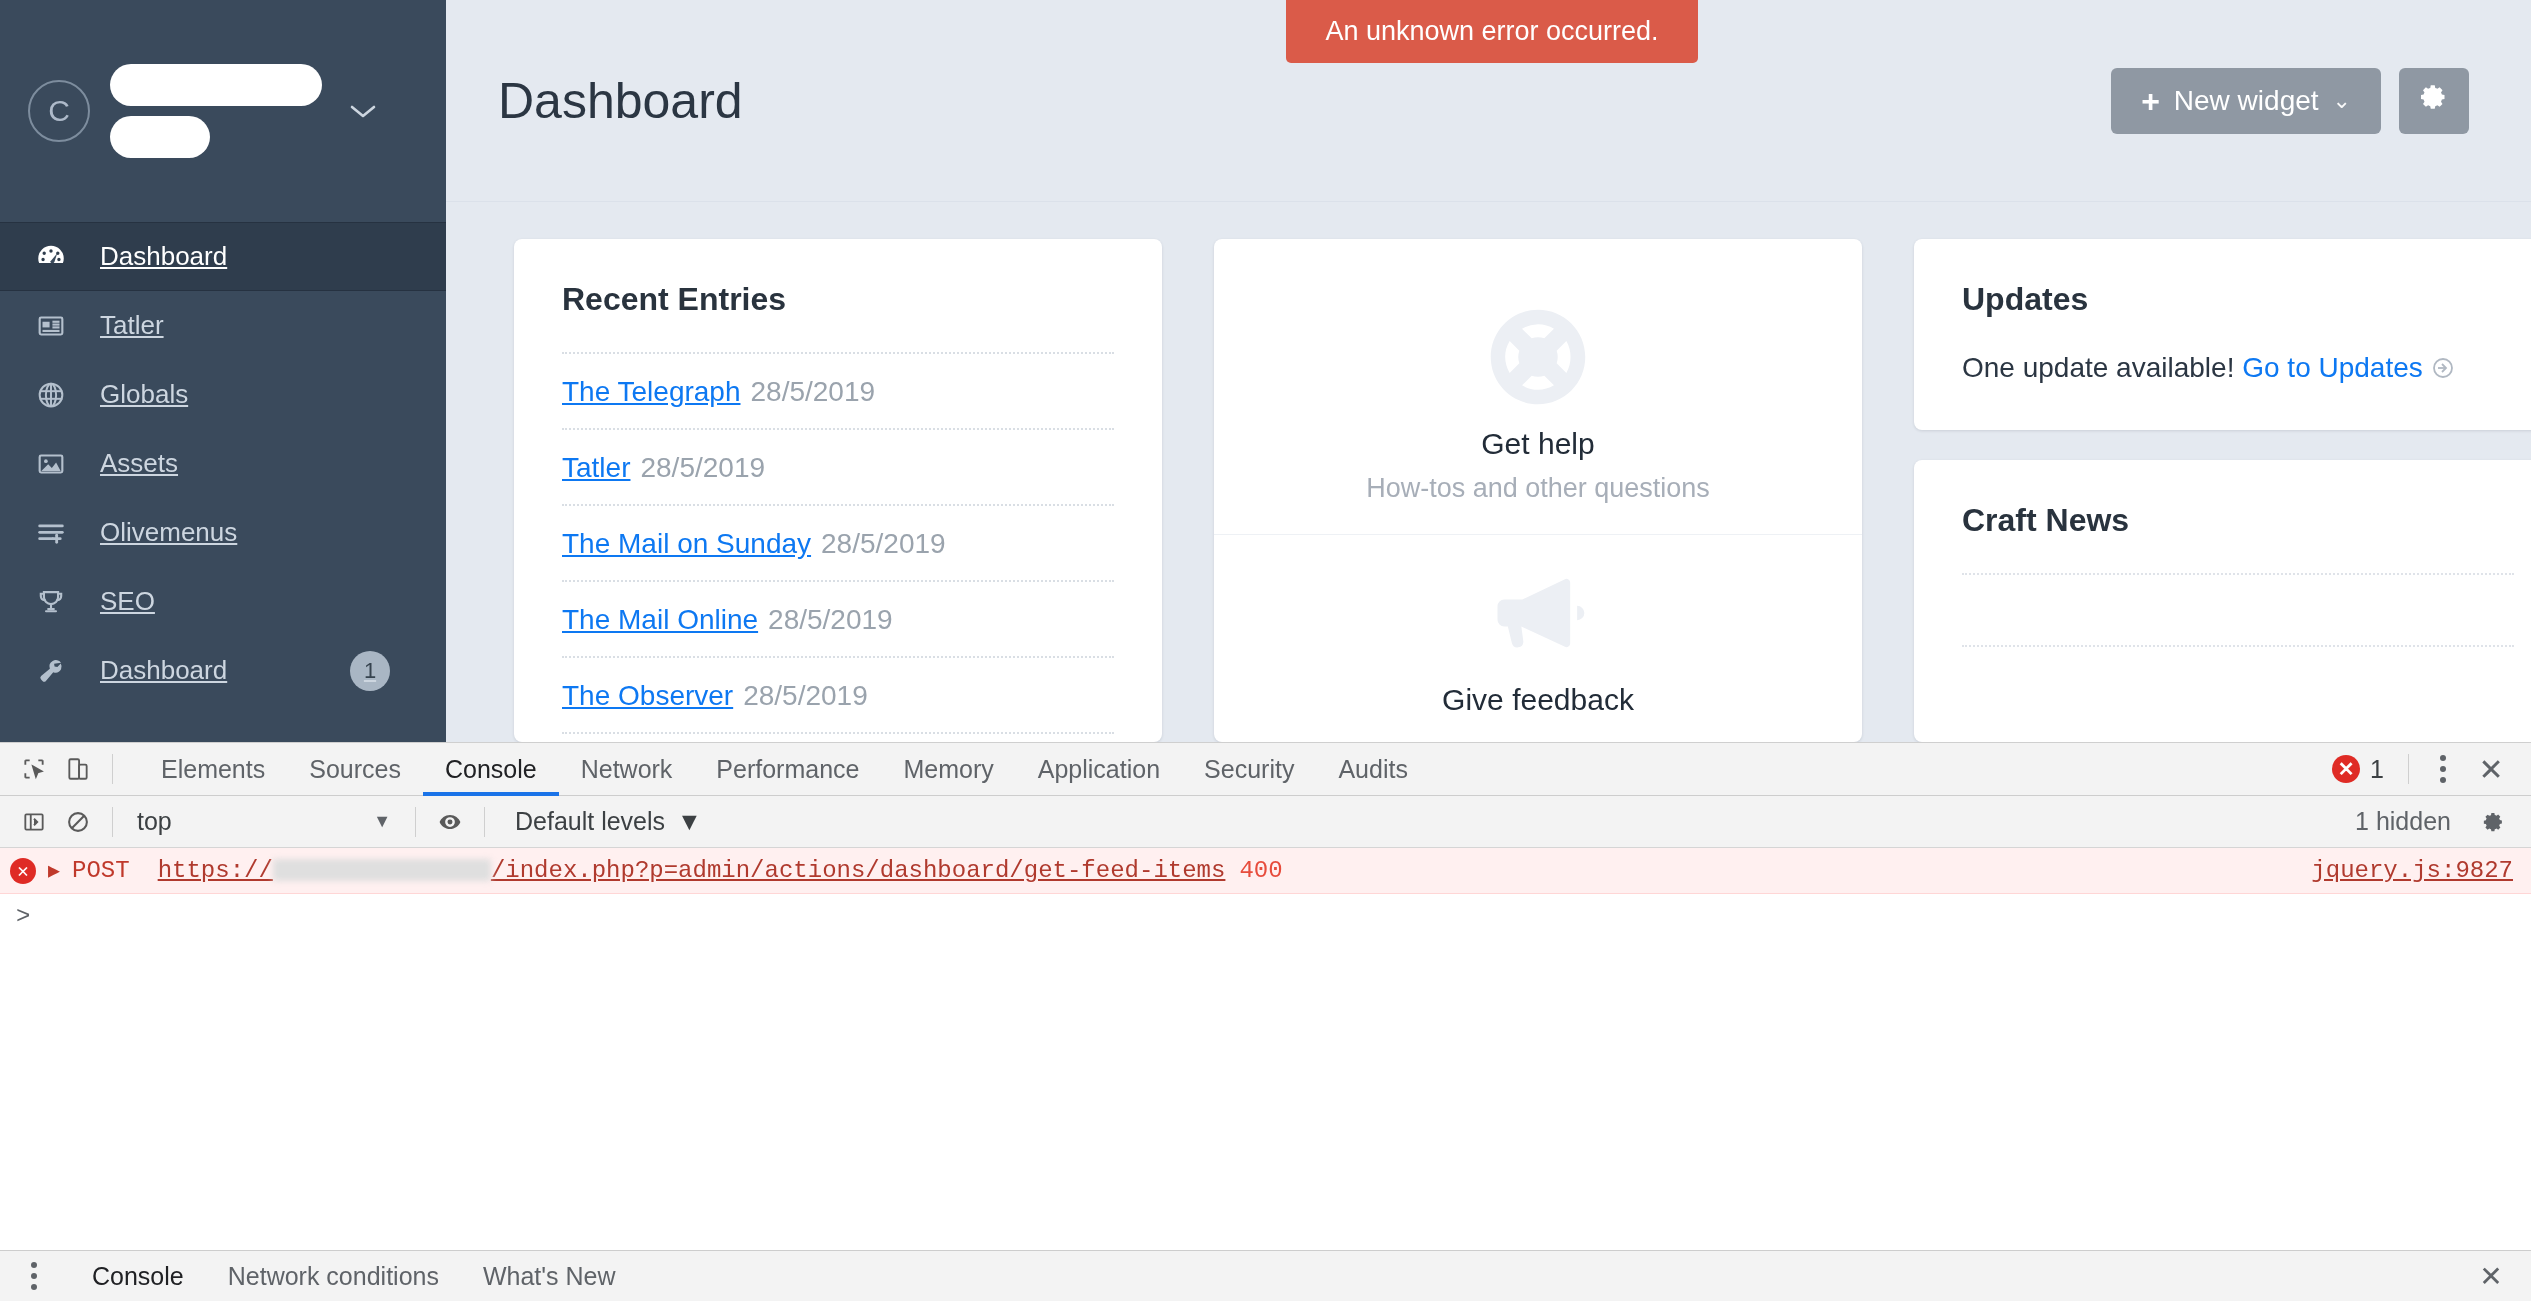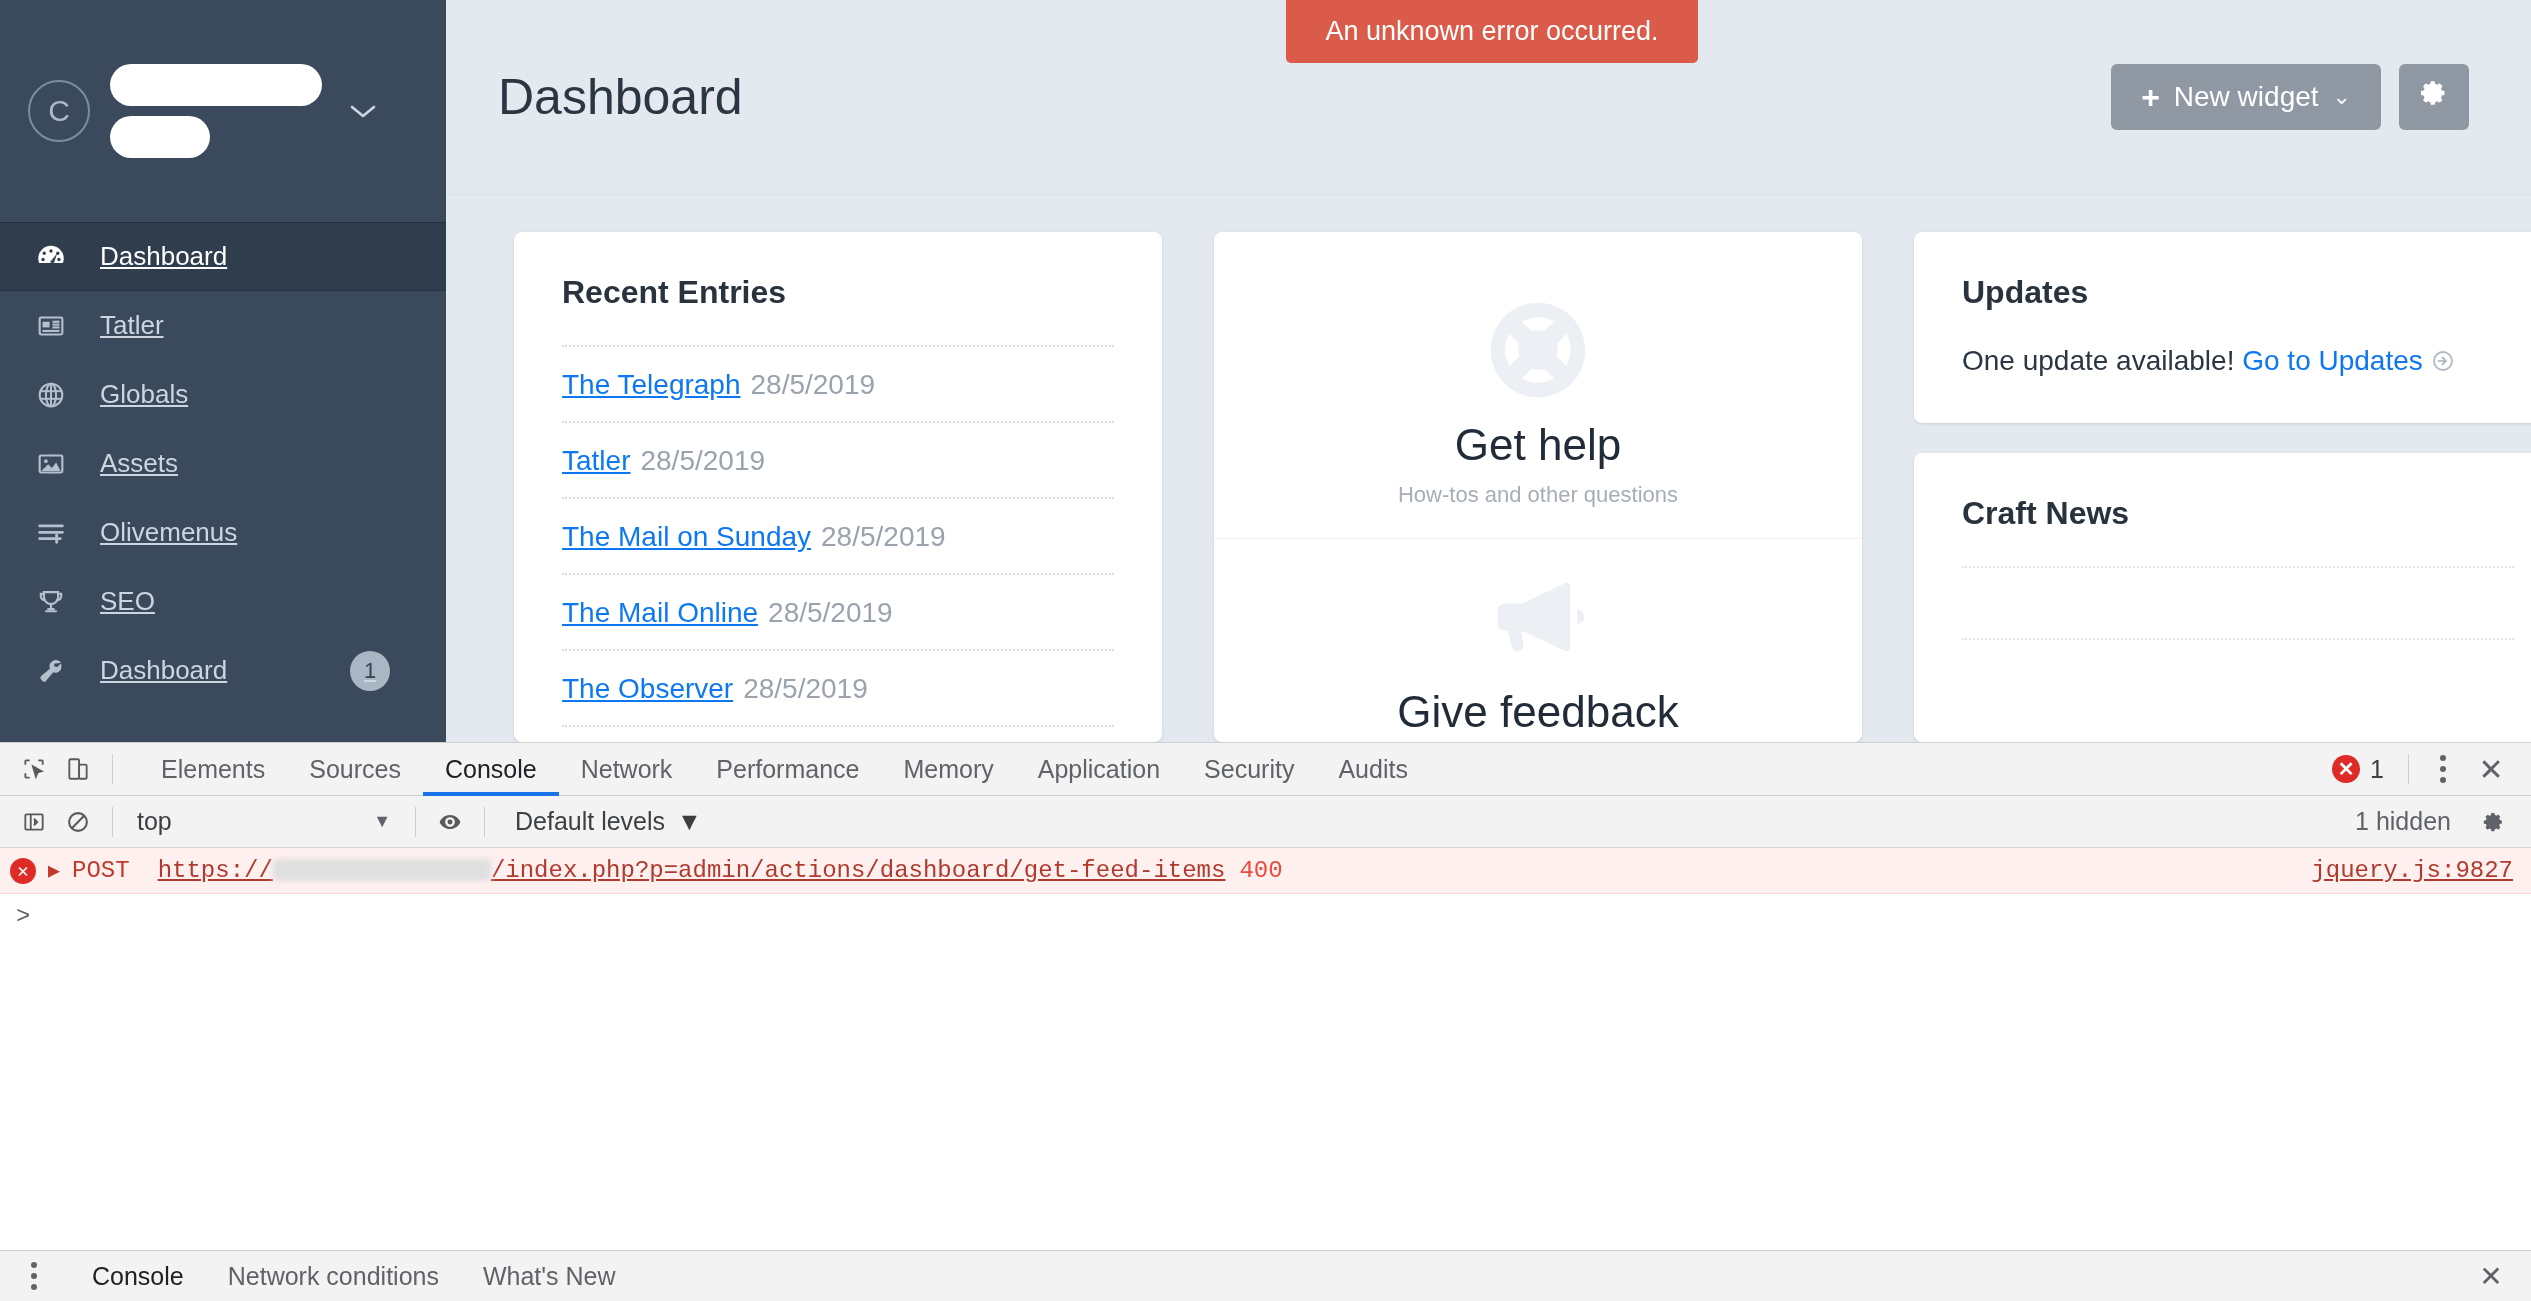--- a/index.html
+++ b/index.html
@@ -177,22 +177,22 @@
 
   
   .help-card { text-align: center; padding: 40px 0 0 0; }
   .help-block { padding: 24px 0 30px 0; }
   .help-block + .help-block { border-top: 1px solid #eef1f5; }
   .help-icon {
     width: 108px; height: 108px;
     margin: 0 auto 16px auto;
     color: #eceff4;
   }
-  .help-title { font-size: 44px; color: #222c38; margin-bottom: 12px; }
-  .help-sub { font-size: 22px; color: #a7aeb8; }
+  .help-title { font-size: 30px; color: #222c38; margin-bottom: 12px; }
+  .help-sub { font-size: 27px; color: #a7aeb8; }
 
   
   .updates-body {
     padding: 0 48px 46px 48px;
     font-size: 28px;
     color: #2b3643;
   }
   .updates-body a { color: #0d78f2; text-decoration: none; }
   .arrow-circ {
     display: inline-block;

